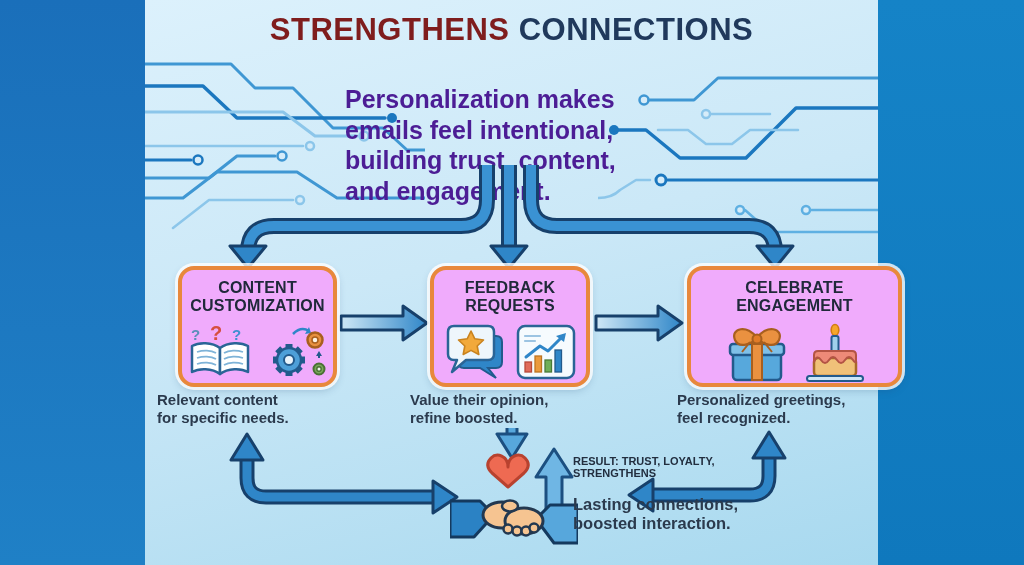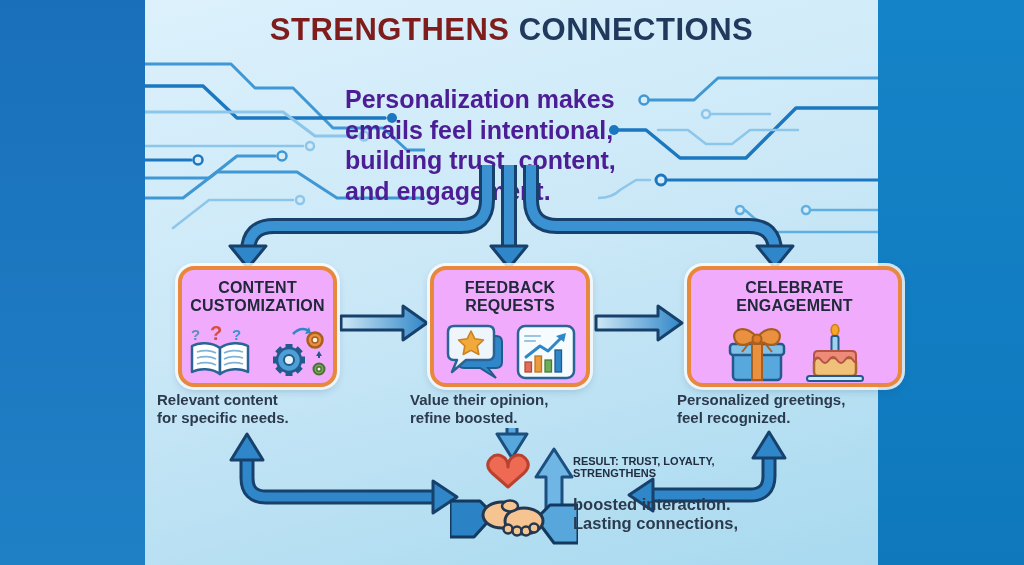--- a/index.html
+++ b/index.html
@@ -261,15 +261,15 @@
   <circle cx="67" cy="88" r="4.5" fill="#f6c491" stroke="#233850" stroke-width="2.5"></circle>
   <circle cx="76" cy="88" r="4.5" fill="#f6c491" stroke="#233850" stroke-width="2.5"></circle>
   <circle cx="84" cy="85" r="4.5" fill="#f6c491" stroke="#233850" stroke-width="2.5"></circle>
 </svg>
 
 <div class="result-heading">
   <div>RESULT: TRUST, LOYALTY,</div>
   <div>STRENGTHENS</div>
 </div>
 <div class="result-caption">
+  <div>Lasting connections,</div>
   <div>boosted interaction.</div>
-  <div>Lasting connections,</div>
 </div>
 
 </body></html>

